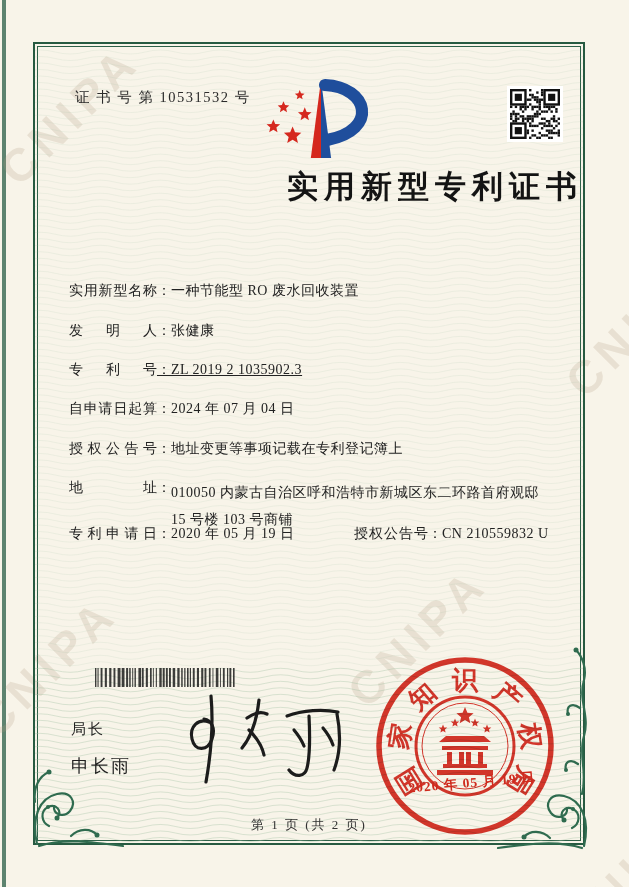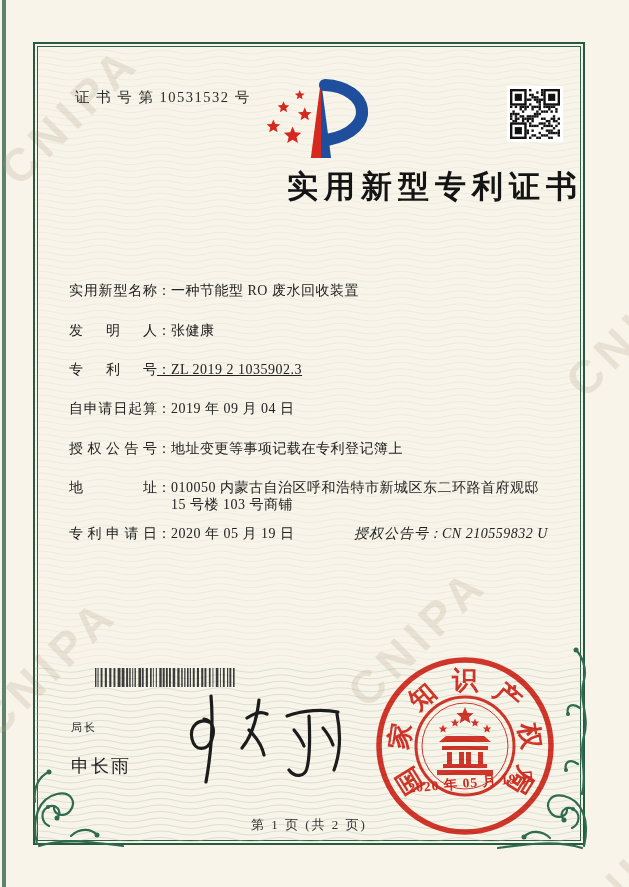--- a/index.html
+++ b/index.html
@@ -26,30 +26,30 @@
   .logo{position:absolute;left:212px;top:32px;width:152px;height:88px;}
   .qr{position:absolute;left:472px;top:42px;width:56px;height:56px;background:#fff;padding:3px;box-sizing:border-box;}
   .title{
     position:absolute;left:0;top:122px;width:100%;text-align:right;
     font-size:31px;font-weight:bold;letter-spacing:6px;color:#141414;
   }
   .fields{position:absolute;left:34px;top:200px;width:490px;font-size:14px;color:#222;}
   .frow{position:absolute;left:0;white-space:nowrap;margin-top:35px;}
   .lbl{display:inline-block;width:88px;text-align:justify;text-align-last:justify;vertical-align:top;}
   .val{letter-spacing:.5px;}
-  .val-block{display:inline-block;width:378px;white-space:normal;vertical-align:top;line-height:17px;}
-  .pair2{display:inline-block;margin-left:56px;font-style:italic;}
+  .val-block{display:inline-block;width:378px;white-space:normal;vertical-align:top;line-height:27px;}
+  .pair2{display:inline-block;margin-left:56px;}
   .pair2 .lbl{width:74px;}
   .paras{
     position:absolute;left:27px;top:466px;width:500px;font-size:13.5px;line-height:20px;
     text-align:justify;color:#262626;
   }
   .paras p{margin:0 0 1px 0;text-indent:2em;}
   .barcode{position:absolute;left:60px;top:624px;width:140px;height:20px;}
-  .sig-title{position:absolute;left:36px;top:676px;font-size:11px;letter-spacing:2px;}
+  .sig-title{position:absolute;left:36px;top:676px;font-size:15px;letter-spacing:2px;}
   .sig-name{position:absolute;left:36px;top:710px;font-size:18px;letter-spacing:2px;}
   .sig-script{position:absolute;left:140px;top:642px;width:190px;height:110px;}
   .seal{position:absolute;left:330px;top:602px;width:200px;height:200px;opacity:.93;mix-blend-mode:multiply;}
   .seal-date{
     position:absolute;left:352px;top:730px;width:170px;text-align:center;
     font-size:13.5px;color:#cf2a1d;transform:rotate(-5deg);letter-spacing:1px;font-weight:bold;
   }
   .page-info{position:absolute;left:0;top:772px;width:100%;text-align:center;font-size:13px;letter-spacing:2px;color:#333;}
   .flourish{position:absolute;pointer-events:none;}
   .fl-left{left:-8px;top:688px;width:125px;height:118px;}
@@ -360,21 +360,21 @@
       <div class="frow" style="top:3px;">
         <span class="lbl">实用新型名称</span><span>：</span><span class="val">一种节能型 RO 废水回收装置</span>
       </div>
       <div class="frow" style="top:43px;font-family:Liberation Mono, monospace;">
         <span class="lbl">发明人</span><span>：</span><span class="val">张健康</span>
       </div>
       <div class="frow" style="top:82px;text-decoration:underline;">
         <span class="lbl">专利号</span><span>：</span><span class="val">ZL 2019 2 1035902.3</span>
       </div>
       <div class="frow" style="top:121px;">
-        <span class="lbl">自申请日起算</span><span>：</span><span class="val">2019 年 09 月 04 日</span>
+        <span class="lbl">自申请日起算</span><span>：</span><span class="val">2024 年 07 月 04 日</span>
       </div>
       <div class="frow" style="top:161px;">
         <span class="lbl">授权公告号</span><span>：</span><span class="val">地址变更等事项记载在专利登记簿上</span>
       </div>
       <div class="frow" style="top:200px;">
         <span class="lbl">地址</span><span>：</span><span class="val val-block">010050 内蒙古自治区呼和浩特市新城区东二环路首府观邸 15 号楼 103 号商铺</span>
       </div>
       <div class="frow" style="top:246px;">
         <span><span class="lbl">专利申请日</span><span>：</span><span class="val">2020 年 05 月 19 日</span></span>
         <span class="pair2"><span class="lbl">授权公告号</span><span>：</span><span class="val">CN 210559832 U</span></span>

